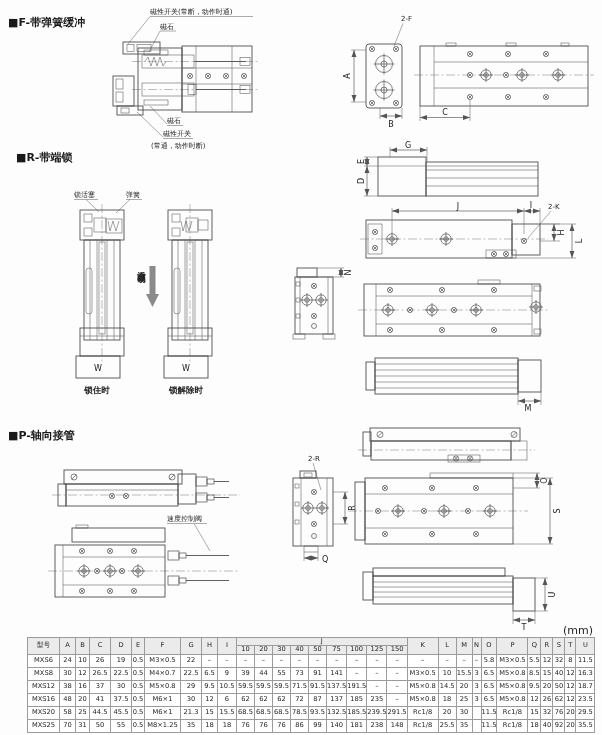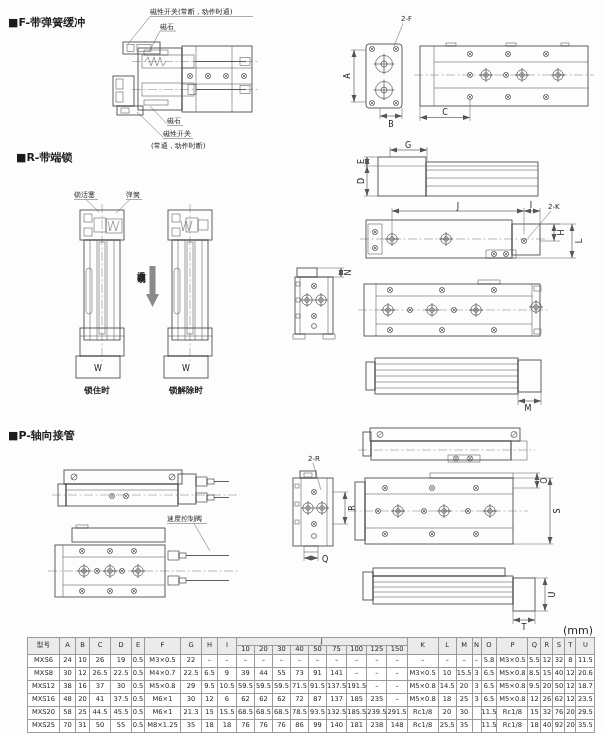--- a/index.html
+++ b/index.html
@@ -608,21 +608,21 @@
         <td>M3×0.5</td>
         <td>10</td>
         <td>15.5</td>
         <td>3</td>
         <td>6.5</td>
         <td>M5×0.8</td>
         <td>8.5</td>
         <td>15</td>
         <td>40</td>
         <td>12</td>
-        <td>20.6</td>
+        <td>16.3</td>
       </tr>
       <tr>
         <td>MXS12</td>
         <td>38</td>
         <td>16</td>
         <td>37</td>
         <td>30</td>
         <td>0.5</td>
         <td>M5×0.8</td>
         <td>29</td>

